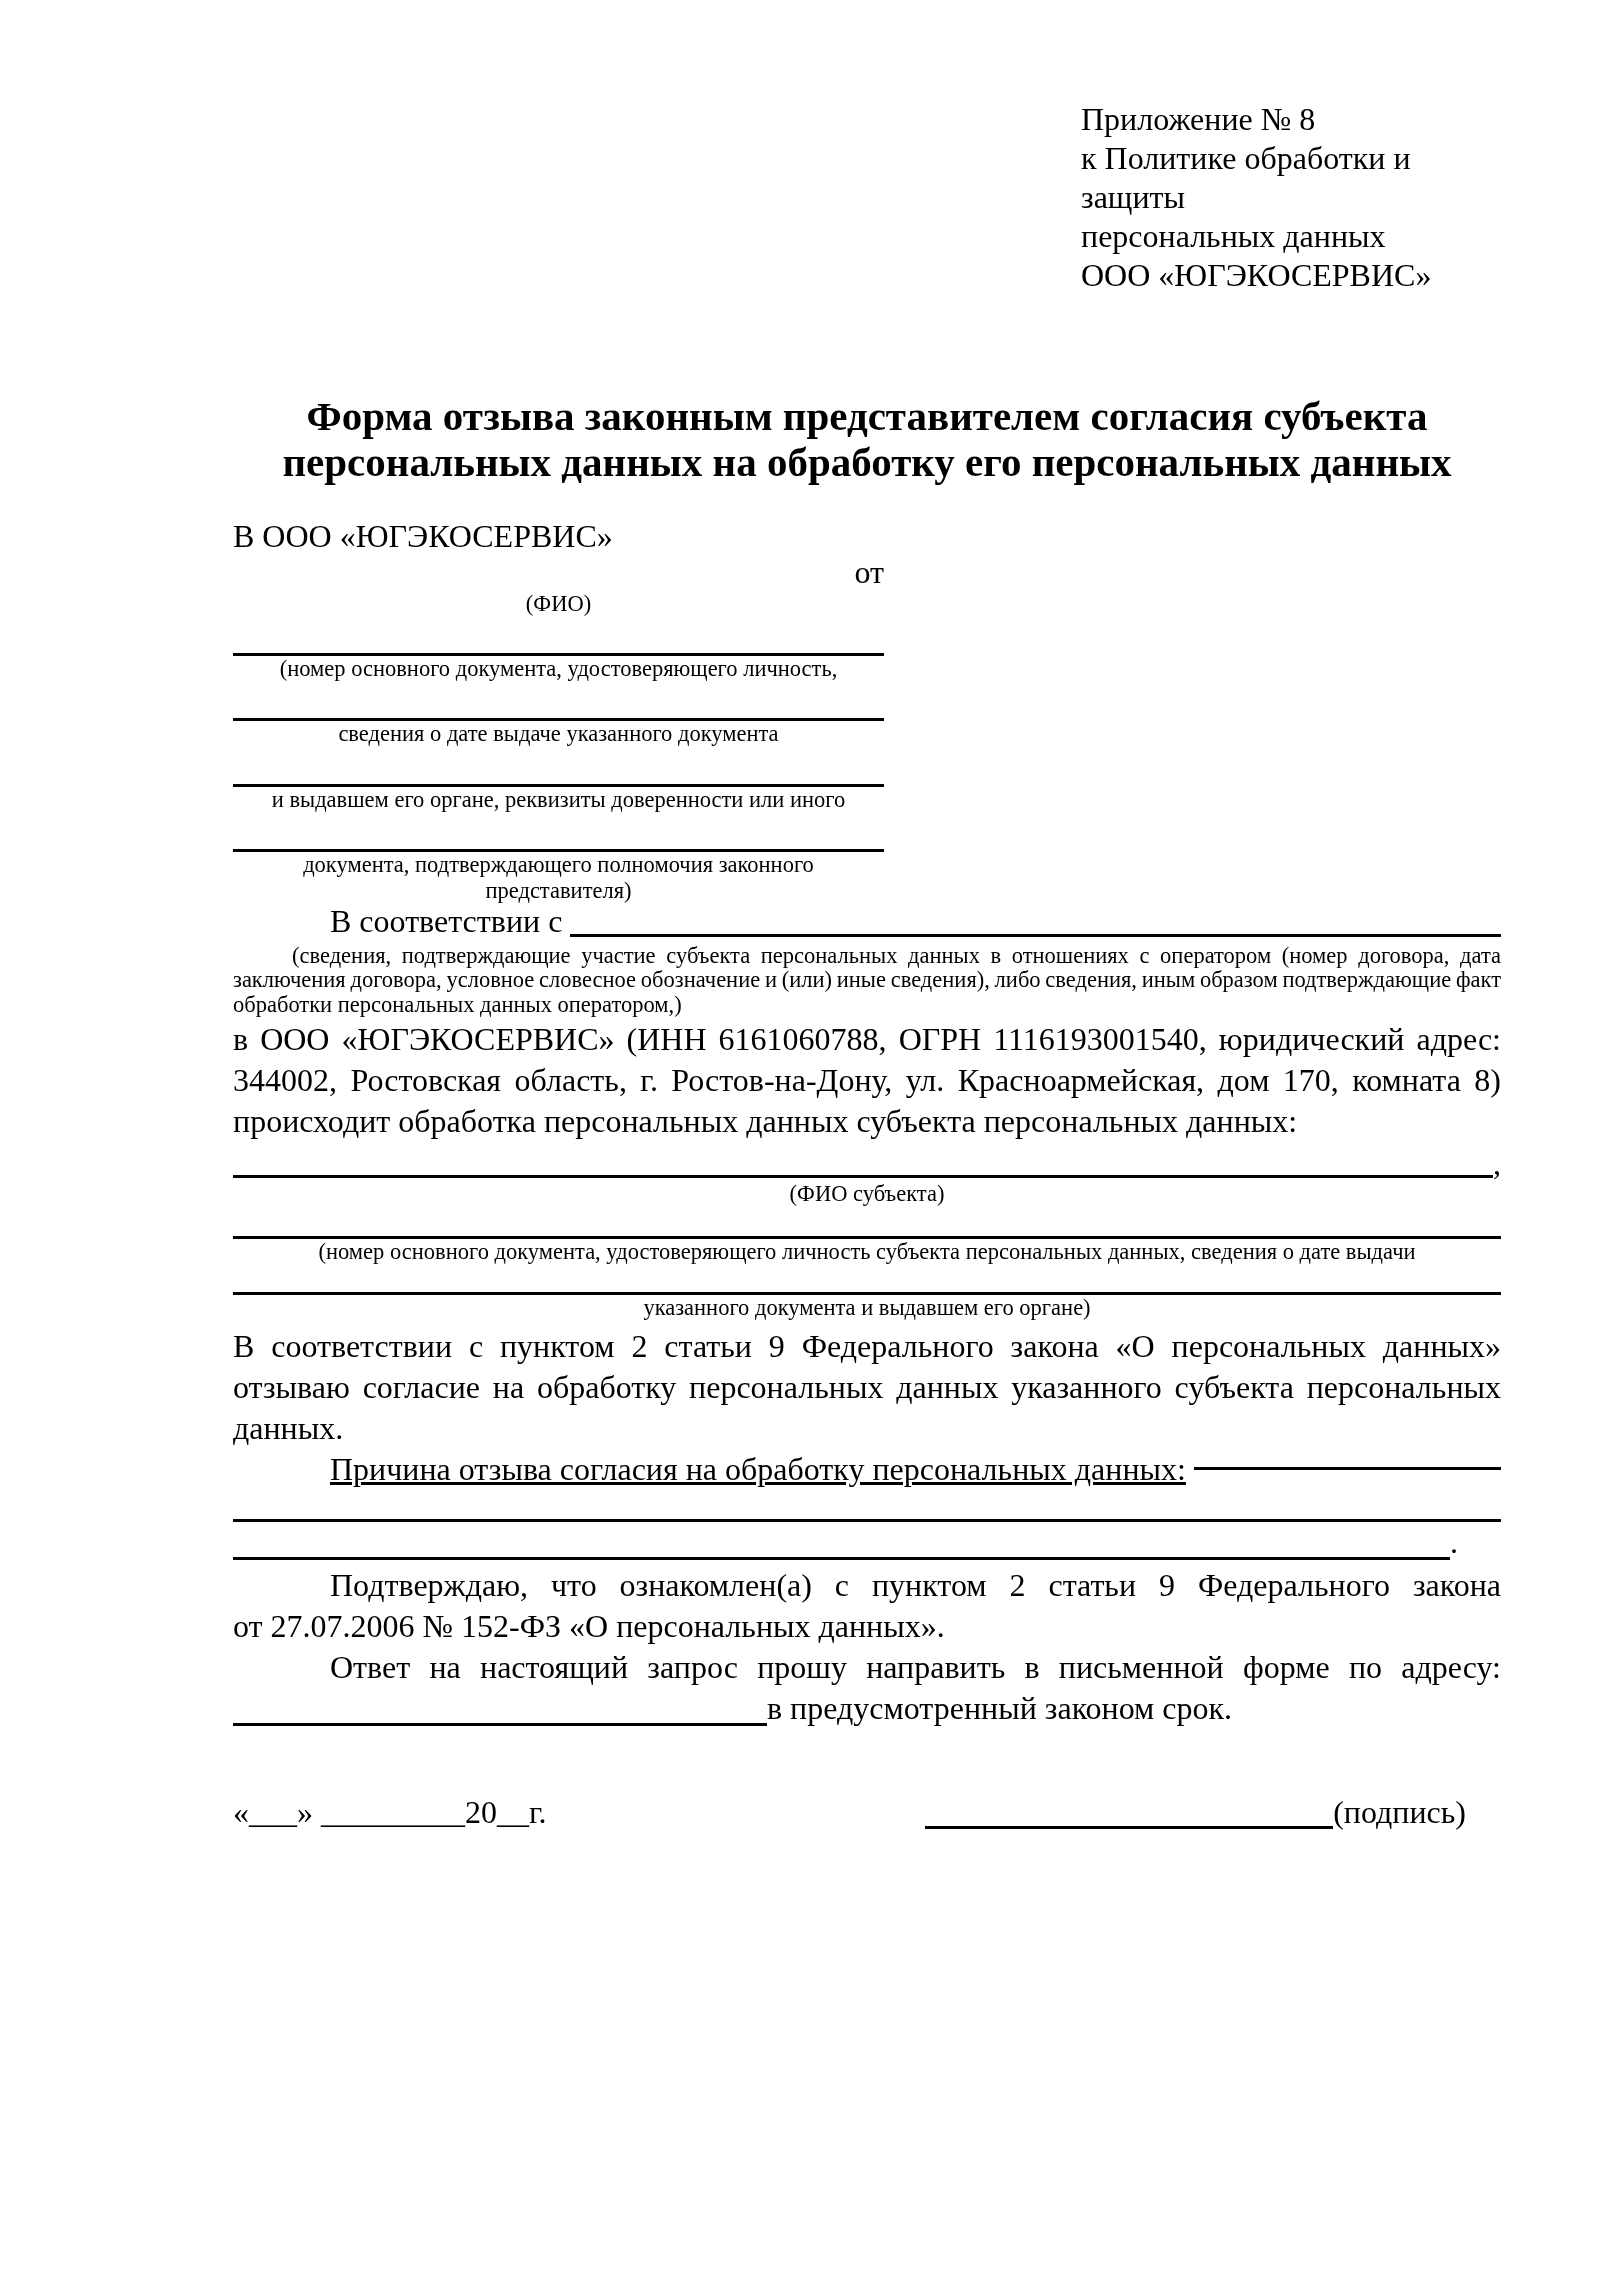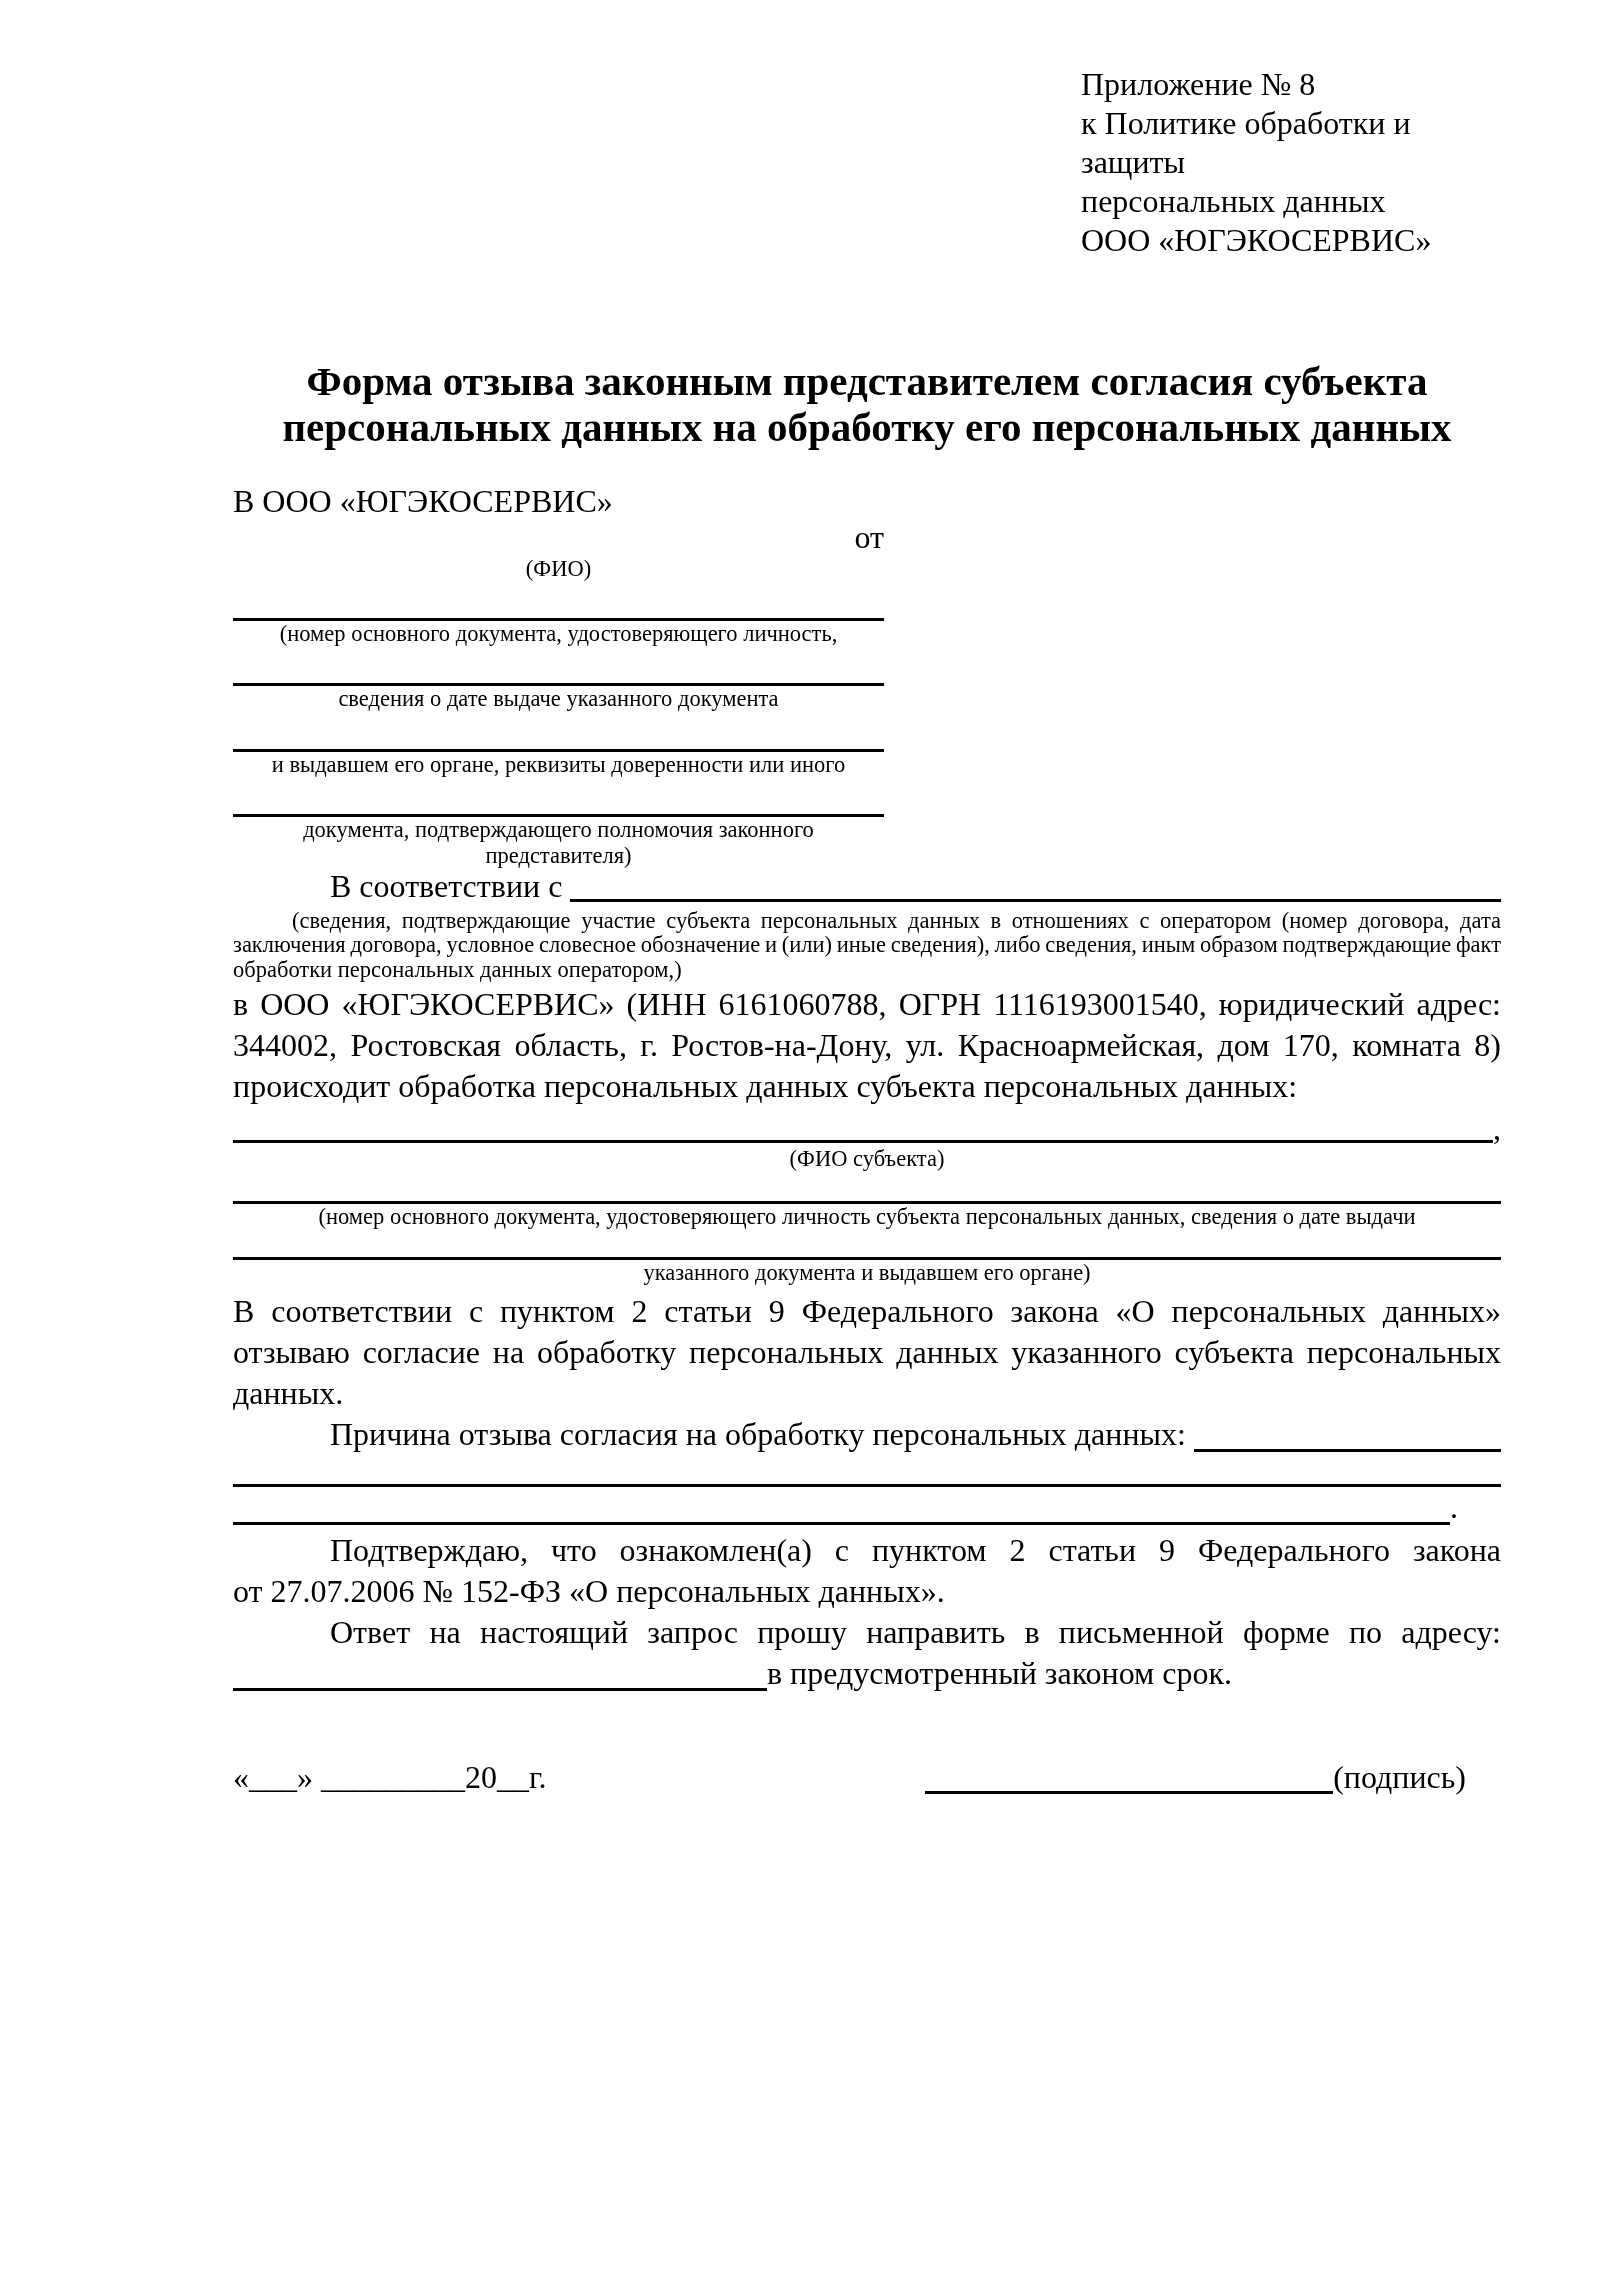--- a/index.html
+++ b/index.html
@@ -5,21 +5,21 @@
   html,body { margin:0; padding:0; background:#e8e8e8; }
   .page {
     position:relative;
     width:1621px; height:2293px;
     margin:0 auto;
     background:#ffffff;
     color:#000000;
     font-family:"Liberation Serif", serif;
     font-size:32px;
     box-sizing:border-box;
-    padding:65px 120px 0 233px;
+    padding:100px 120px 0 233px;
     overflow:hidden;
   }
   
   .hdr { margin-left:848px; line-height:39px; }
   
   .title { margin-top:98px; text-align:center; font-weight:700; font-size:41px; line-height:46px; }
   
   .addr { width:651px; margin-top:33px; }
   .addr-to { line-height:37px; }
   .ot-row { display:flex; align-items:flex-end; line-height:31px; margin-top:2px;flex-direction:column; }
@@ -38,21 +38,21 @@
   .body-l { line-height:41px; }
   .just { text-align:justify; text-align-last:justify; }
   .ind { text-indent:97px; }
   .ind-sm { text-indent:59px; }
   .tight { word-spacing:-2px; }
   .fio-row { display:flex; align-items:flex-end; line-height:35px; margin-top:3.9px; }
   .fio-row .ln { flex:1; border-bottom:3.9px solid #000; margin-bottom:2.9px; }
   .blank1 { margin-top:29px; border-bottom:3.9px solid #000; height:0; }
   .blank2-row { display:flex; align-items:flex-end; line-height:41px; }
   .blank2-row .ln { width:calc(100% - 51px); border-bottom:3.9px solid #000; margin-bottom:2.9px; }
-  .reason-row { display:flex; align-items:flex-end; line-height:41px; }
+  .reason-row { display:flex; align-items:center; line-height:41px;text-decoration:underline; }
   .reply2-row { display:flex; align-items:flex-end; line-height:41px; }
   .reply2-row .ln { width:534px; border-bottom:3.9px solid #000; margin-bottom:2.9px; }
   .mt2 { margin-top:2px; } .mt6 { margin-top:5.9px; }
   
   .footer { display:flex; justify-content:space-between; align-items:flex-end; margin-top:63px; line-height:41px; }
   .sig-group { display:flex; align-items:flex-end; margin-right:35px; }
   .sig-line { width:408px; border-bottom:3.9px solid #000; margin-bottom:3.9px; }
 </style>
 </head>
 <body>

